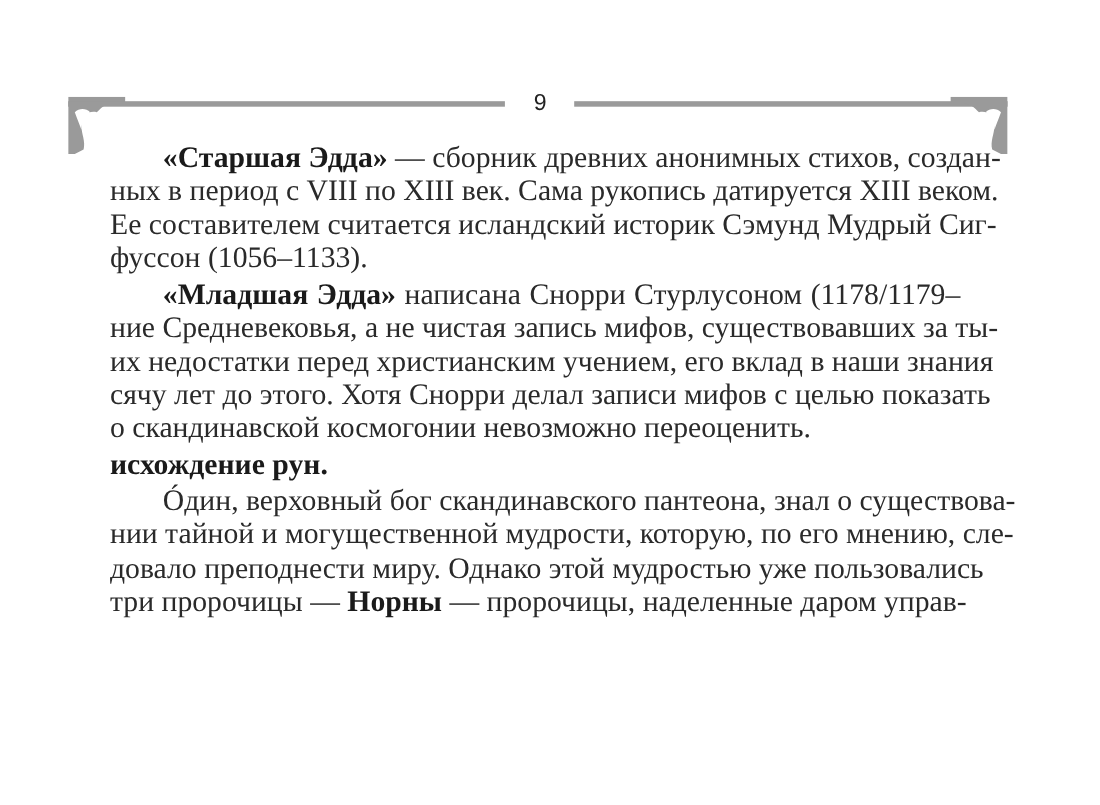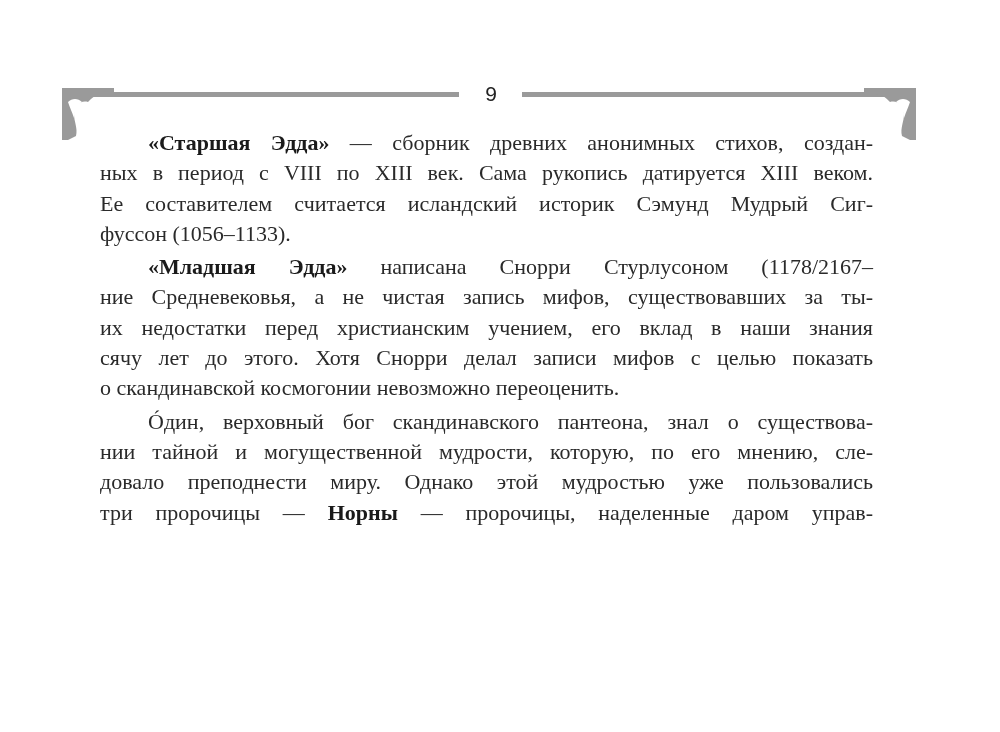--- a/index.html
+++ b/index.html
@@ -46,21 +46,21 @@
       width: 52px;
       height: 52px;
     }
     .corner-left { left: 0; }
     .corner-right { right: 0; }
     .content {
       position: absolute;
       left: 100px;
       top: 128px;
       width: 773px;
-      font-size: 22px;
+      font-size: 27px;
       line-height: 30.3px;
       text-align: justify;
     }
     .para {
       margin: 0 0 3px 0;
       text-indent: 48px;
     }
     .para .line {
       display: block;
       text-align: justify;
@@ -94,27 +94,28 @@
 </div>
 
 <div class="content">
   <p class="para">
     <span class="line first"><b>«Старшая Эдда»</b><span> — сборник древних анонимных стихов, создан-</span></span>
     <span class="line">ных в период с VIII по XIII век. Сама рукопись датируется XIII веком.</span>
     <span class="line">Ее составителем считается исландский историк Сэмунд Мудрый Сиг-</span>
     <span class="line last">фуссон (1056–1133).</span>
   </p>
   <p class="para">
-    <span class="line first"><b>«Младшая Эдда»</b><span> написана Снорри Стурлусоном (1178/2167–</span></span>
+    <span class="line first"><b>«Младшая Эдда»</b><span> написана Снорри Стурлусоном (1178/1179–</span></span>
     <span class="line">ние Средневековья, а не чистая запись мифов, существовавших за ты-</span>
     <span class="line">их недостатки перед христианским учением, его вклад в наши знания</span>
     <span class="line">сячу лет до этого. Хотя Снорри делал записи мифов с целью показать</span>
     <span class="line last">о скандинавской космогонии невозможно переоценить.</span>
   </p>
   <p class="para">
+    <span class="line last"><b>исхождение рун.</b></span>
   </p>
   <p class="para">
     <span class="line first">Óдин, верховный бог скандинавского пантеона, знал о существова-</span>
     <span class="line">нии тайной и могущественной мудрости, которую, по его мнению, сле-</span>
     <span class="line">довало преподнести миру. Однако этой мудростью уже пользовались</span>
     <span class="line"><span>три пророчицы — </span><b>Норны</b><span> — пророчицы, наделенные даром управ-</span></span>
   </p>
 </div>
 
 </body></html>

